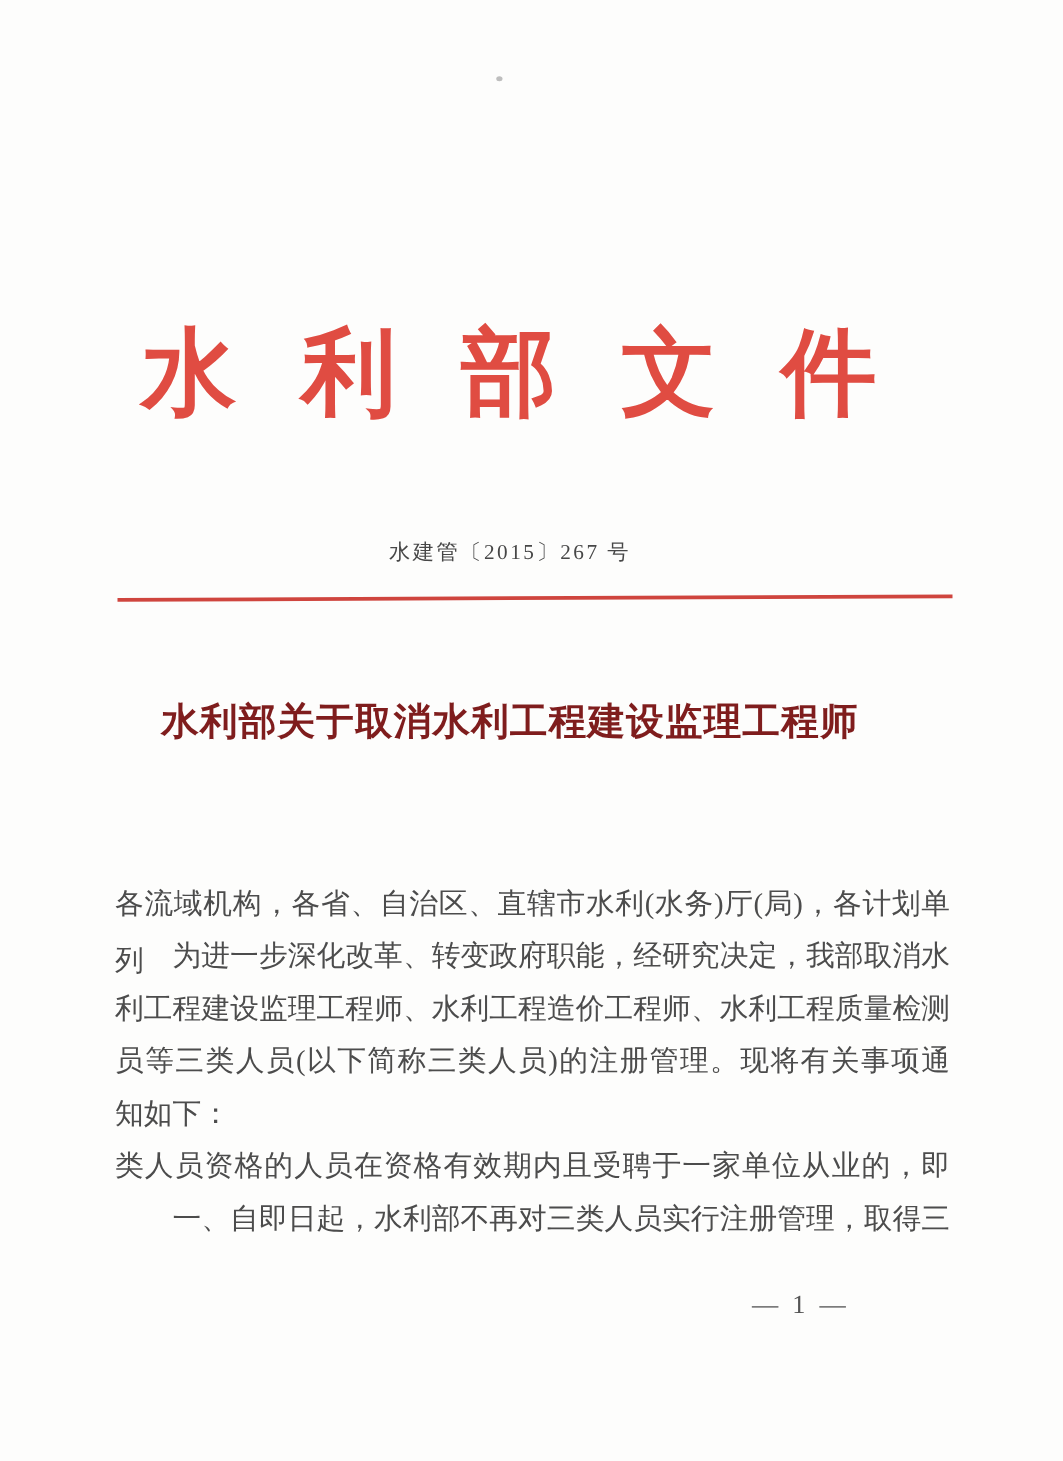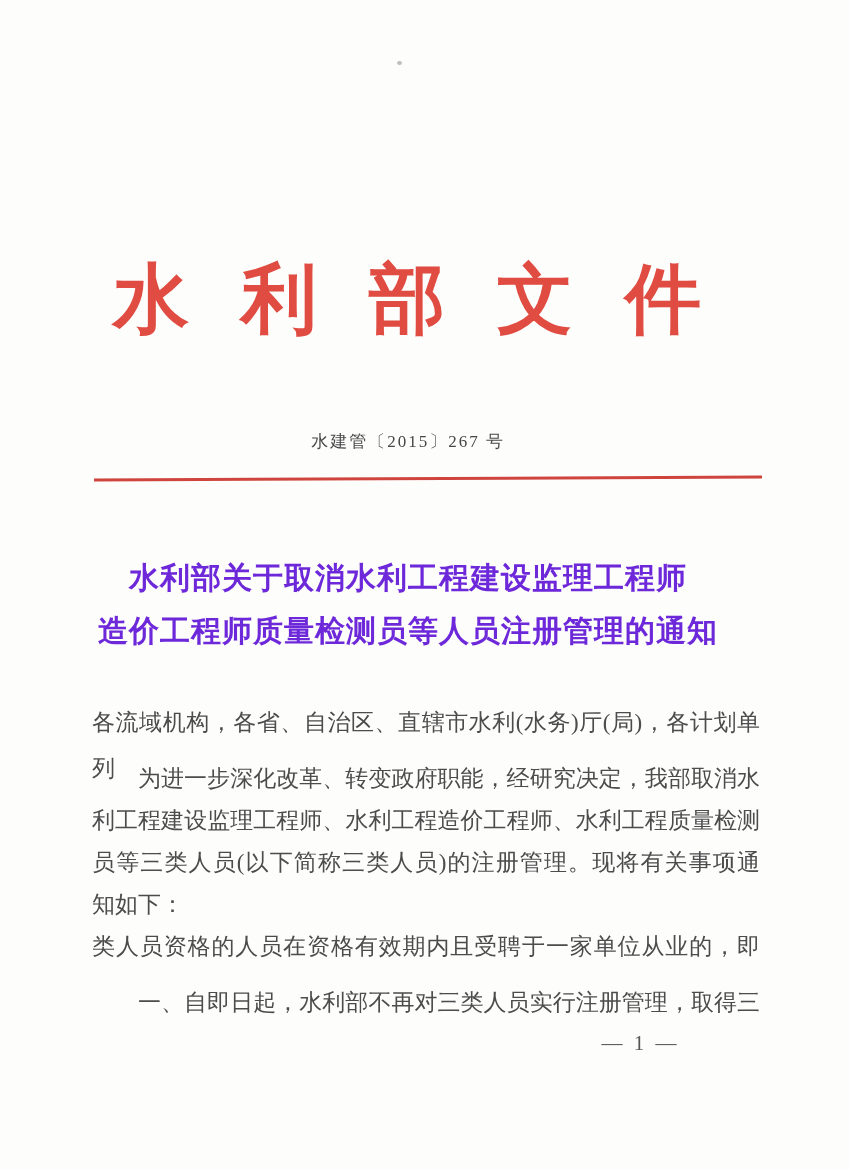--- a/index.html
+++ b/index.html
@@ -55,42 +55,41 @@
   .doc-title {
     position: absolute;
     top: 551px; left: 90px;
     width: 670px;
     transform: translateX(-17px);
     text-align: center;
     font-size: 30px;
     line-height: 53px;
     font-weight: bold;
     letter-spacing: 1px;
-    color: #6d28d9;
+    color: #7f1d1d;
     font-family: "Liberation Sans", "DejaVu Sans", sans-serif;
   }
   .body-text {
     position: absolute;
     top: 700px; left: 92px;
     width: 668px;
     font-size: 23px;
     color: #4c4c4c;
   }
   .body-text > div {
     height: 42px;
     line-height: 46px;
     text-align: left;
   }
   .body-text > div.fill {
     text-align: justify;
     text-align-last: justify;
   }
   .body-text > div.indent {
     text-indent: 2em;
-    margin-top: 14px;
   }
   .page-num {
     position: absolute;
     top: 1031px; left: 583px;
     width: 115px;
     text-align: center;
     font-size: 21px;
     letter-spacing: 3px;
     color: #555555;
   }
@@ -109,21 +108,20 @@
       <span>文</span>
       <span>件</span>
     </div>
 
   <div class="doc-number">水建管〔2015〕267 号</div>
 
   <div class="divider"></div>
 
   <div class="doc-title">
       <div>水利部关于取消水利工程建设监理工程师</div>
-      <div>造价工程师质量检测员等人员注册管理的通知</div>
     </div>
 
   <div class="body-text">
       <div class="fill">各流域机构，各省、自治区、直辖市水利(水务)厅(局)，各计划单列</div>
       <div class="fill indent">为进一步深化改革、转变政府职能，经研究决定，我部取消水</div>
       <div class="fill">利工程建设监理工程师、水利工程造价工程师、水利工程质量检测</div>
       <div class="fill">员等三类人员(以下简称三类人员)的注册管理。现将有关事项通</div>
       <div>知如下：</div>
       <div class="fill">类人员资格的人员在资格有效期内且受聘于一家单位从业的，即</div>
       <div class="fill indent">一、自即日起，水利部不再对三类人员实行注册管理，取得三</div>

